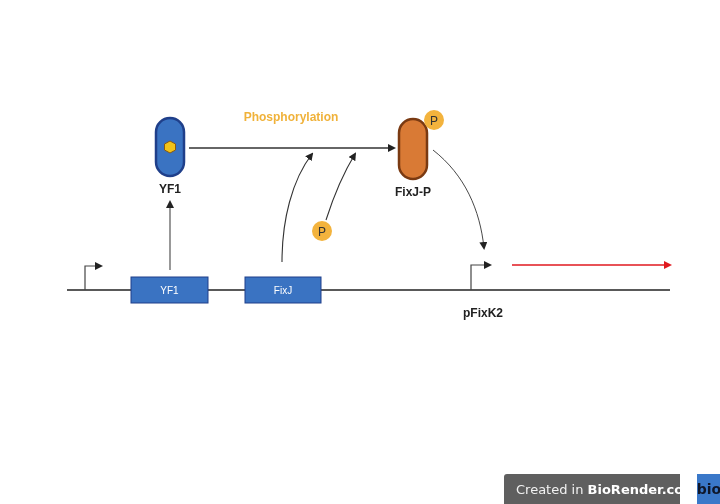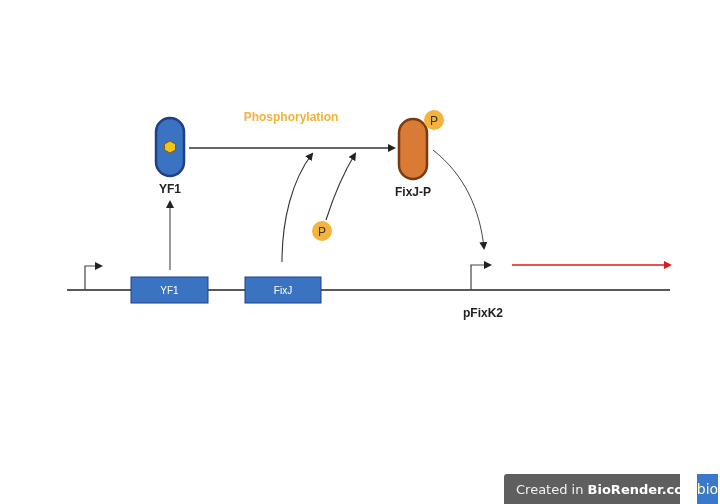--- a/index.html
+++ b/index.html
@@ -2,21 +2,21 @@
 <html><head>
 <meta charset="utf-8">
 <style>
   html, body { margin:0; padding:0; background:#ffffff; }
   body { width:720px; height:504px; position:relative; overflow:hidden; font-family:"Liberation Sans", sans-serif; }
   svg { position:absolute; left:0; top:0; }
   .lbl { font-family:"Liberation Sans", sans-serif; font-weight:bold; fill:#222; }
   .badge { position:absolute; left:504px; top:474px; width:176px; height:30px; background:#5f5f5f; border-top-left-radius:3px; display:flex; align-items:center; }
   .badge-text { color:#f2f2f2; font-family:"DejaVu Sans", sans-serif; font-size:13px; padding-left:12px; flex:1; white-space:nowrap; }
   .badge-text b { font-weight:bold; color:#ffffff; }
-  .badge-logo { width:30px; height:30px; background:#3a78c9; color:#fef9c3; font-family:"DejaVu Sans", sans-serif; font-weight:normal; font-size:14px; display:flex; align-items:center; justify-content:center; }
+  .badge-logo { width:30px; height:30px; background:#3a78c9; color:#0f172a; font-family:"DejaVu Sans", sans-serif; font-weight:bold; font-size:14px; display:flex; align-items:center; justify-content:center; }
 </style>
 </head>
 <body>
 
 <svg width="720" height="504" viewBox="0 0 720 504">
   <defs>
     <marker id="ah" markerWidth="8" markerHeight="8" refX="6" refY="4" orient="auto" markerUnits="userSpaceOnUse">
       <path d="M0,0 L8,4 L0,8 Z" fill="#222"></path>
     </marker>
     <marker id="ahr" markerWidth="8" markerHeight="8" refX="6" refY="4" orient="auto" markerUnits="userSpaceOnUse">

